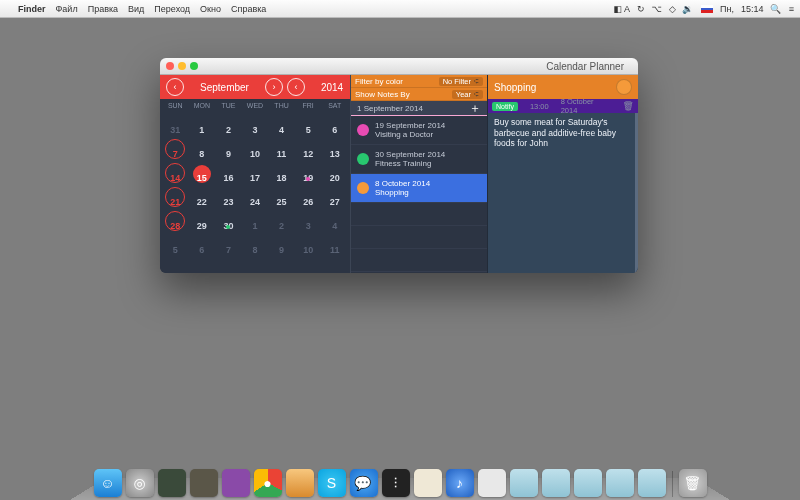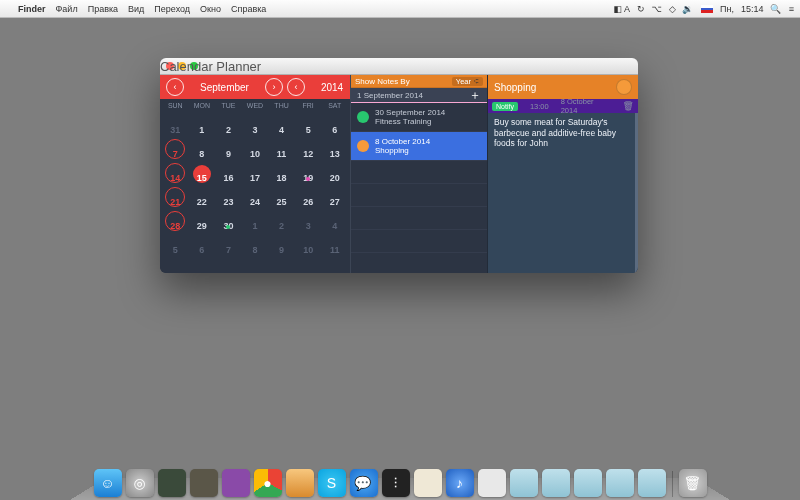--- a/index.html
+++ b/index.html
@@ -13,21 +13,21 @@
   .flag{width:12px;height:8px;background:linear-gradient(#fff 33%,#3a5bcc 33% 66%,#d22 66%);display:inline-block;}
   
   
   .window{position:absolute;left:160px;top:58px;width:478px;border-radius:6px;box-shadow:0 18px 40px rgba(0,0,0,0.45);overflow:hidden;font-size:9px;}
   .titlebar{height:16px;background:linear-gradient(#f7f7f7,#dcdcdc);border-bottom:1px solid #b0b0b0;display:flex;align-items:center;position:relative;}
   .traffic{display:flex;gap:4px;padding-left:6px;}
   .tl{width:8px;height:8px;border-radius:50%;}
   .tl.r{background:#ff5f57;}
   .tl.y{background:#ffbd2e;}
   .tl.g{background:#28c940;}
-  .titlebar .title{position:absolute;left:0;right:4px;text-align:left;font-size:13px;color:#555;}
+  .titlebar .title{position:absolute;left:0;right:14px;text-align:right;font-size:10px;color:#555;}
   
   .body{display:flex;background:#2c3443;height:198px;}
   
   
   .cal{width:190px;background:#2c3443;color:#c5cbd6;display:flex;flex-direction:column;}
   .calhdr{height:24px;background:#ea3e3a;display:flex;align-items:center;color:#fff;font-size:10px;}
   .navbtn{width:16px;height:16px;border:1.2px solid rgba(255,255,255,0.85);border-radius:50%;display:flex;align-items:center;justify-content:center;margin:0 2px;cursor:pointer;font-size:9px;}
   .calhdr .sec{display:flex;align-items:center;}
   .calhdr .lbl{margin:0 14px;font-weight:500;}
   .wk{display:grid;grid-template-columns:repeat(7,1fr);text-align:center;font-size:7px;color:#8892a5;padding:3px 2px 2px;}
@@ -262,29 +262,40 @@
           </div>
           <div class="day pm">
             <span>11</span>
           </div>
         </div>
     </div>
 
     <div class="mid">
       <div class="midhdr">
         <div class="row">
+          <span>Filter by color</span>
+          <span class="selbox" style="margin-left:auto">No Filter</span>
+        </div>
+        <div class="row">
           <span>Show Notes By</span>
           <span class="selbox" style="margin-left:auto">Year</span>
         </div>
       </div>
       <div class="midsub">
         <span>1 September 2014</span>
         <span class="plus">＋</span>
       </div>
       <div class="evlist" id="evlist">
+          <div class="ev">
+            <div class="edot" style="background:#e84bb3"></div>
+            <div class="etxt">
+              <div>19 September 2014</div>
+              <div>Visiting a Doctor</div>
+            </div>
+          </div>
           <div class="ev">
             <div class="edot" style="background:#28c76f"></div>
             <div class="etxt">
               <div>30 September 2014</div>
               <div>Fitness Training</div>
             </div>
           </div>
           <div class="ev sel">
             <div class="edot" style="background:#f59a3a"></div>
             <div class="etxt">

